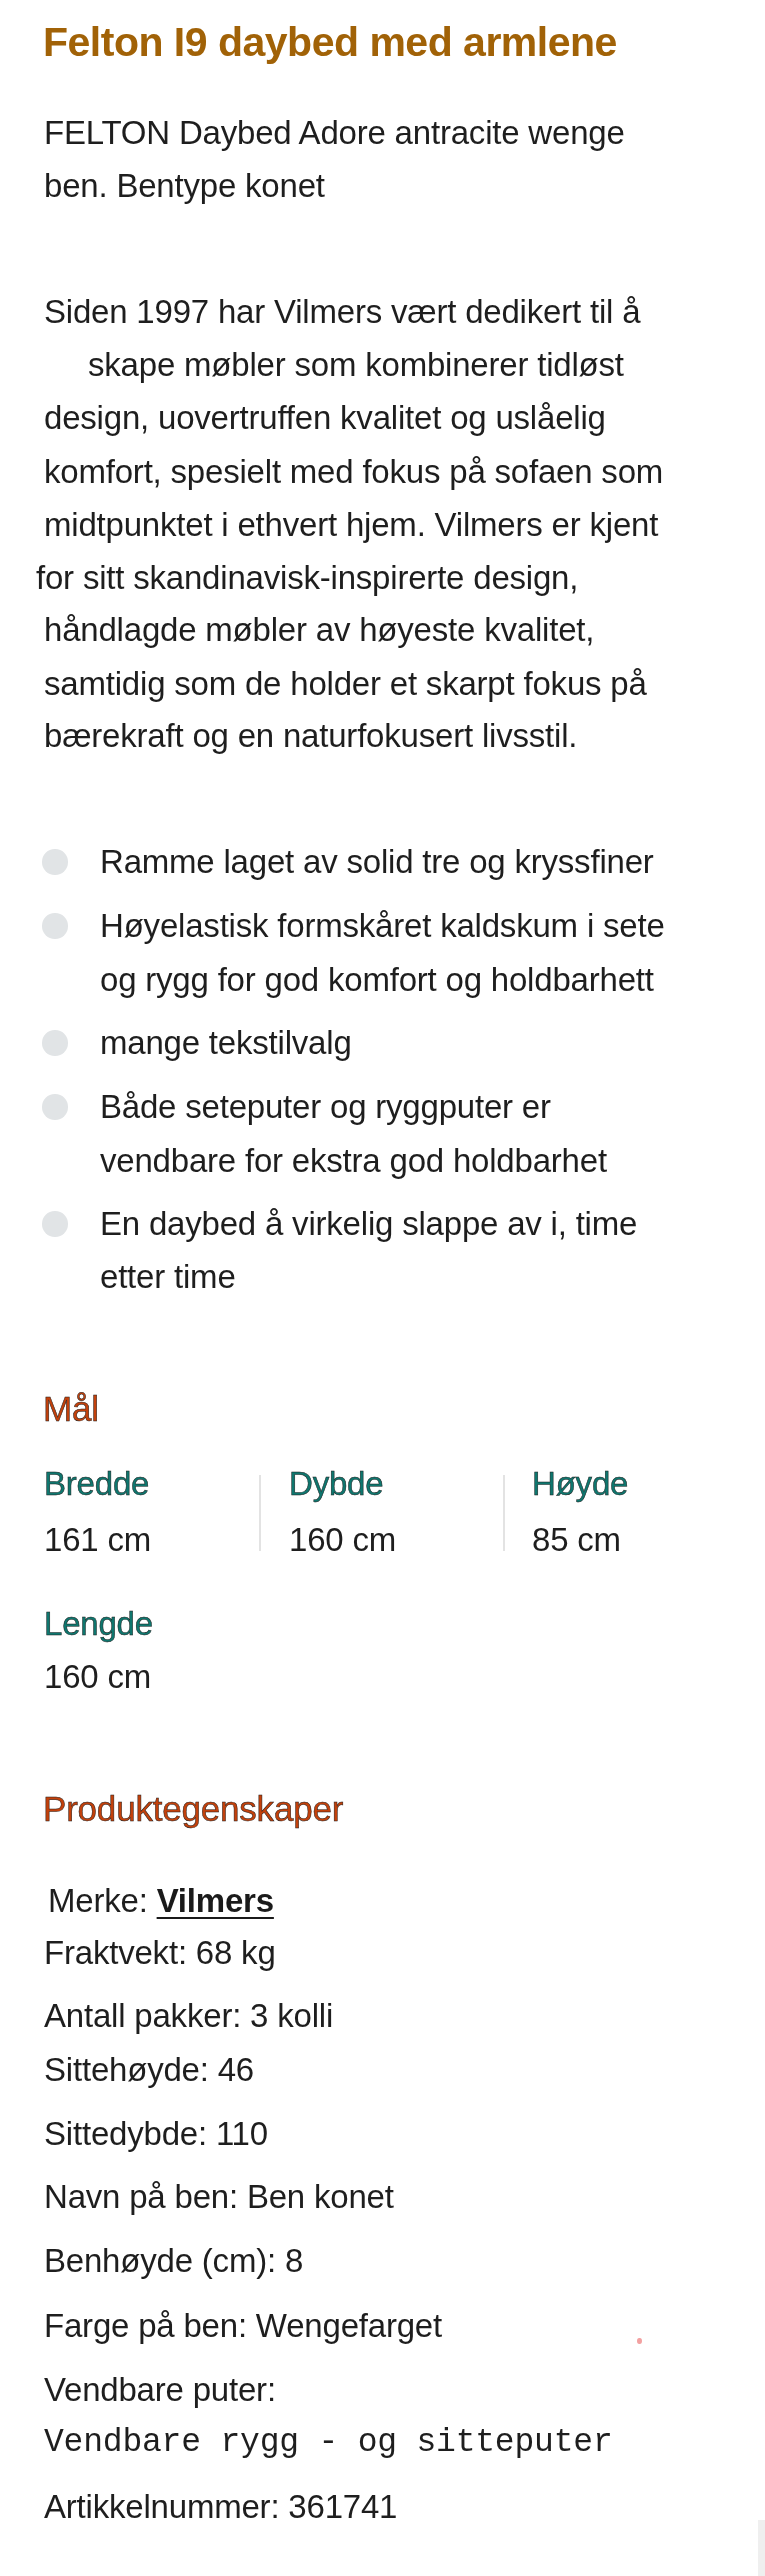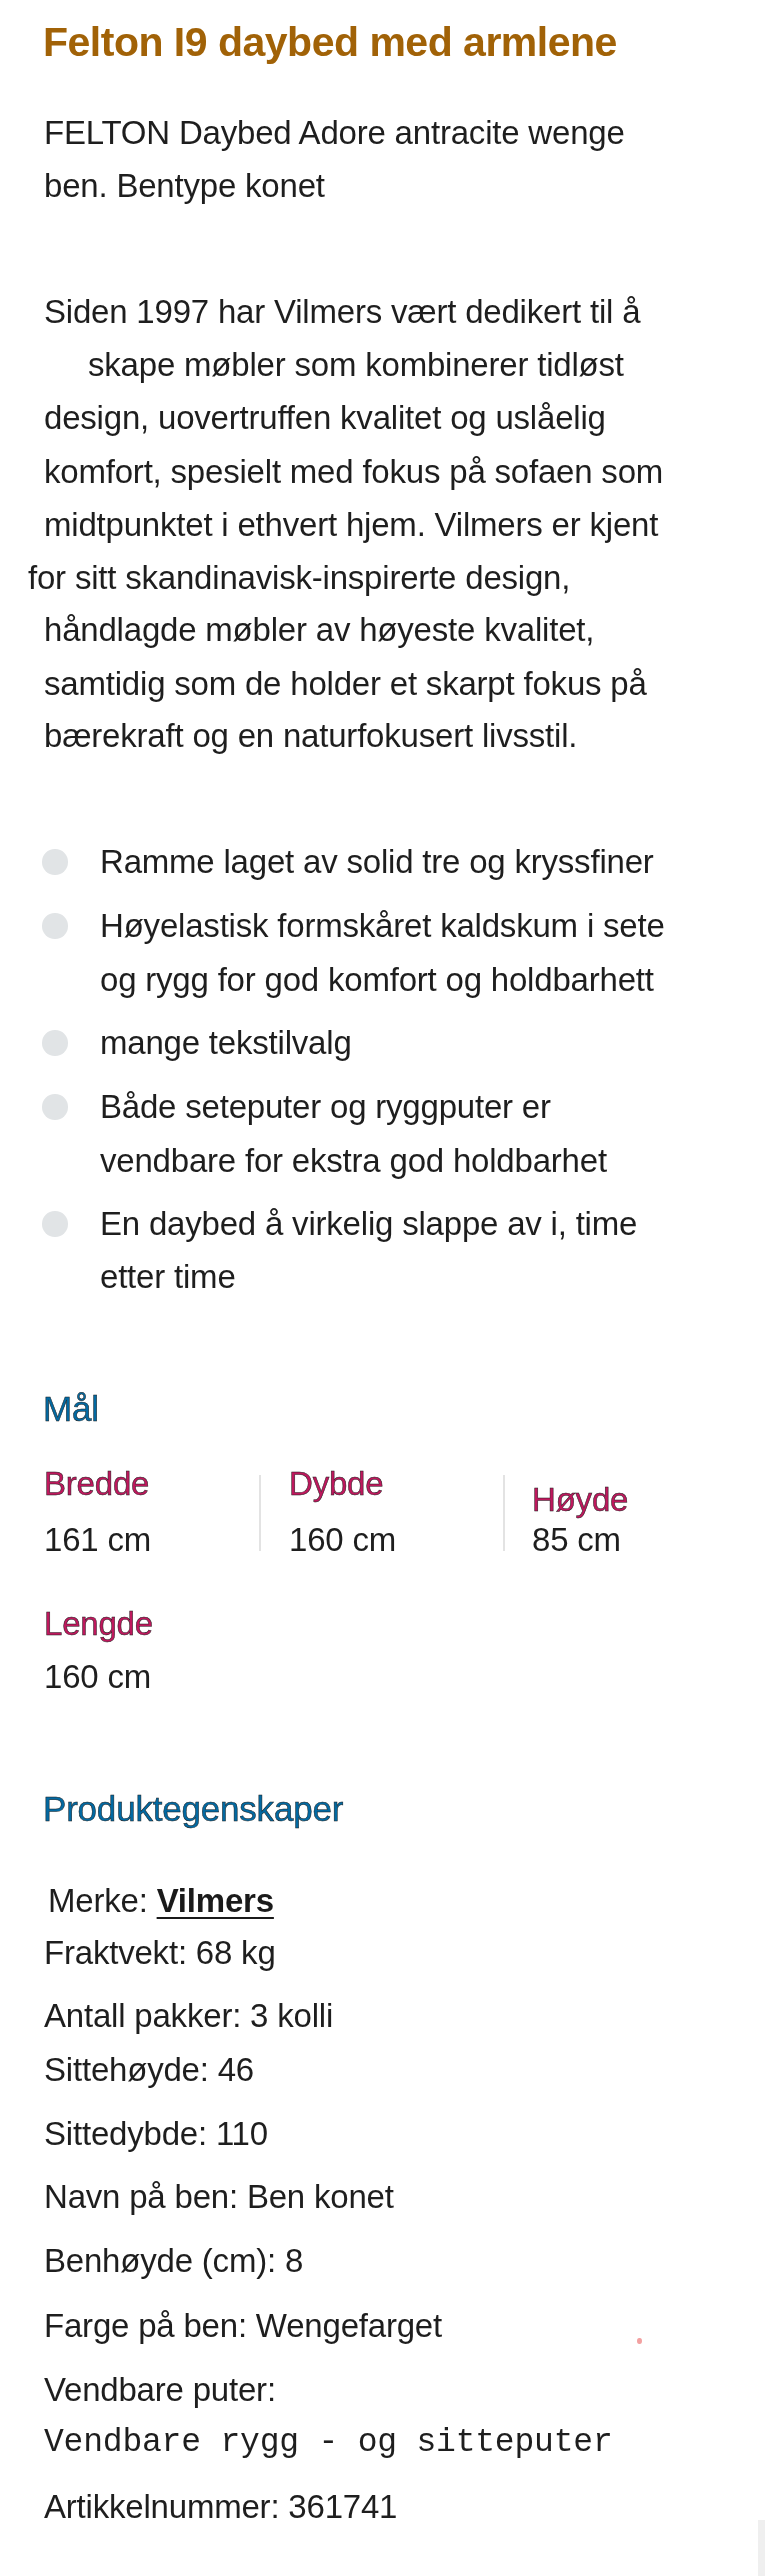--- a/index.html
+++ b/index.html
@@ -1,23 +1,23 @@
 <!DOCTYPE html>
 <html style="font-size:12.8px"><head>
   <meta charset="utf-8">
   <style>
     html, body { margin: 0; padding: 0; background: #ffffff; }
     body { width: 766px; height: 2576px; position: relative; overflow: hidden;
            font-family: "Liberation Sans", sans-serif; color: #222222; }
     .abs { position: absolute; left: 0; white-space: nowrap; line-height: 1; }
     .title { font-size: 41px; font-weight: bold; letter-spacing: -0.5px; color: #a16207; }
     .light { font-size: 33px; font-weight: normal; color: #1e1e1e; letter-spacing: -0.2px; }
-    .h2 { font-size: 35px; font-weight: normal; color: #0369a1; letter-spacing: -0.2px;
+    .h2 { font-size: 35px; font-weight: normal; color: #c2410c; letter-spacing: -0.2px;
           -webkit-text-stroke: 0.5px #1a1a1a; }
-    .h3 { font-size: 33px; font-weight: normal; color: #be185d; letter-spacing: -0.2px;
+    .h3 { font-size: 33px; font-weight: normal; color: #0f766e; letter-spacing: -0.2px;
           -webkit-text-stroke: 0.5px #1a1a1a; }
     .bullet-dot { position: absolute; width: 25.5px; height: 25.5px; border-radius: 50%; background: #e1e4e6; }
     .divider { position: absolute; width: 1.6px; background: #e3e3e3; }
     a.brand-link { color: #1a1a1a; font-weight: bold; text-decoration: underline;
                    text-decoration-thickness: 2.4px; text-underline-offset: 4.8px; }
     .speck { position: absolute; width: 4.8px; height: 6.4px; border-radius: 50%; background: #f08a8a; opacity: 0.8; }
     .corner-strip { position: absolute; left: 758px; top: 2520px; width: 8px; height: 56px; background: #efefef; }
   </style>
 </head>
 <body>
@@ -28,21 +28,21 @@
   <div class="abs light" style="left:44px; top:116px;">FELTON Daybed Adore antracite wenge</div>
   <div class="abs light" style="left:44px; top:169px;">ben. Bentype konet</div>
 </div>
 
 <div>
   <div class="abs light" style="left:44px; top:295px;">Siden 1997 har Vilmers vært dedikert til å</div>
   <div class="abs light" style="left:44px; top:348px;margin-left:44px;">skape møbler som kombinerer tidløst</div>
   <div class="abs light" style="left:44px; top:401px;">design, uovertruffen kvalitet og uslåelig</div>
   <div class="abs light" style="left:44px; top:455px;">komfort, spesielt med fokus på sofaen som</div>
   <div class="abs light" style="left:44px; top:508px;">midtpunktet i ethvert hjem. Vilmers er kjent</div>
-  <div class="abs light" style="left:28px; top:561px;">for sitt skandinavisk-inspirerte design,</div>
+  <div class="abs light" style="left:36px; top:561px;">for sitt skandinavisk-inspirerte design,</div>
   <div class="abs light" style="left:44px; top:613px;">håndlagde møbler av høyeste kvalitet,</div>
   <div class="abs light" style="left:44px; top:667px;">samtidig som de holder et skarpt fokus på</div>
   <div class="abs light" style="left:44px; top:719px;">bærekraft og en naturfokusert livsstil.</div>
 </div>
 
 <ul style="margin:0; padding:0; list-style:none;">
   <li>
     <span class="bullet-dot" style="left:42px; top:849px;"></span>
     <span class="abs light" style="left:100px; top:845px;">Ramme laget av solid tre og kryssfiner</span>
   </li>
@@ -78,21 +78,21 @@
   <div class="divider" style="left:259px; top:1475px; height:76px;"></div>
 
   <div>
     <div class="abs h3" style="left:289px; top:1467px;">Dybde</div>
     <div class="abs light" style="left:289px; top:1523px;">160 cm</div>
   </div>
 
   <div class="divider" style="left:503px; top:1475px; height:76px;"></div>
 
   <div>
-    <div class="abs h3" style="left:532px; top:1467px;margin-top:16px;">Høyde</div>
+    <div class="abs h3" style="left:532px; top:1467px;">Høyde</div>
     <div class="abs light" style="left:532px; top:1523px;">85 cm</div>
   </div>
 
   <div>
     <div class="abs h3" style="left:44px; top:1607px;">Lengde</div>
     <div class="abs light" style="left:44px; top:1660px;">160 cm</div>
   </div>
 </section>
 
 <section>

